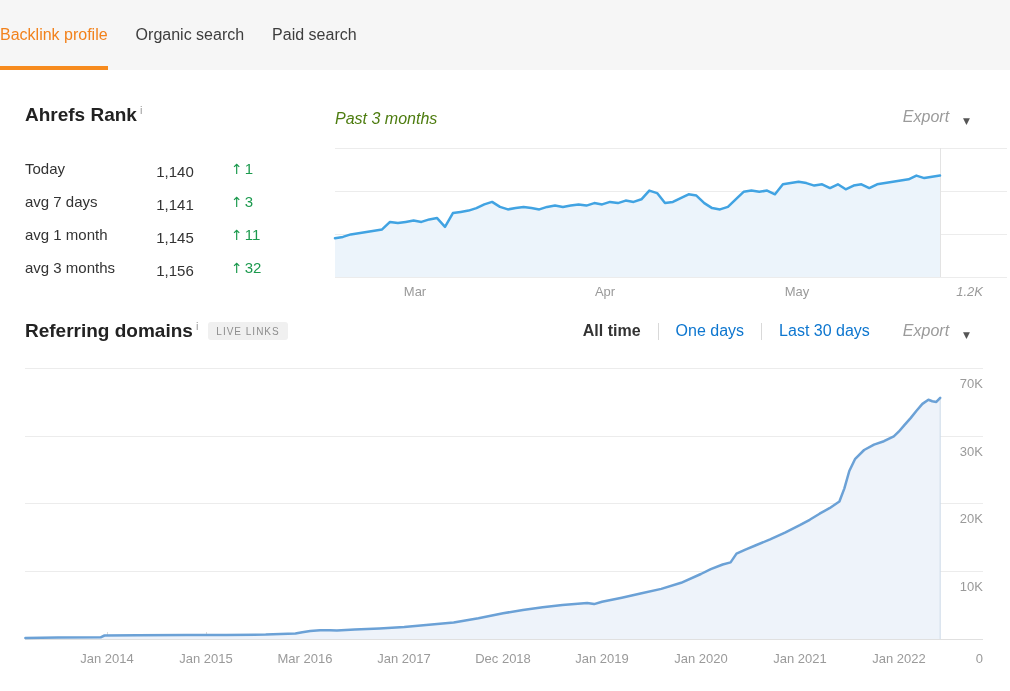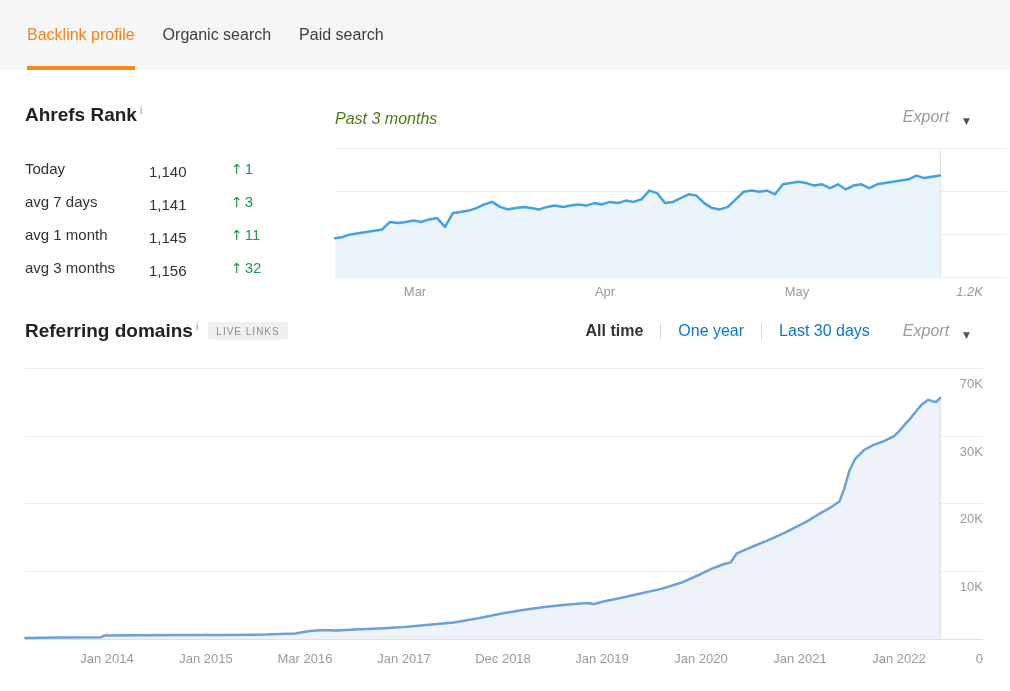--- a/index.html
+++ b/index.html
@@ -1,32 +1,32 @@
 <!DOCTYPE html>
 <html><head>
 <meta charset="utf-8">
 <style>
   html,body{margin:0;padding:0;background:#fff;}
   body{font-family:"Liberation Sans",sans-serif;color:#333;}
   .screen{position:relative;width:1010px;height:691px;background:#fff;overflow:hidden;}
 
   
   .tabbar{position:absolute;left:0;top:0;width:1010px;height:70px;background:#f6f6f6;
-          display:flex;align-items:stretch;padding-left:27px;gap:28px;box-sizing:border-box;}
+          display:flex;align-items:stretch;gap:28px;box-sizing:border-box;}
   .tab{display:flex;align-items:center;font-size:16px;color:#3d3d3d;position:relative;cursor:pointer;}
   .tab.active{color:#f2821c;}
   .tab.active::after{content:"";position:absolute;left:0;right:0;bottom:0;height:4px;background:#f78b1e;}
 
   
   .rank-title{position:absolute;left:25px;top:104px;font-size:19px;font-weight:bold;color:#222;}
   sup.info{font-size:11px;color:#999;font-weight:normal;margin-left:3px;cursor:default;}
   .stats{position:absolute;left:25px;top:152px;width:268px;}
   .stat-row{display:flex;align-items:center;height:33px;font-size:15px;color:#333;}
   .stat-label{flex:1;}
-  .stat-value{width:52px;text-align:left;margin-top:6px;}
+  .stat-value{width:52px;text-align:center;margin-top:6px;}
   .stat-change{width:62px;margin-left:30px;color:#1c9a4e;font-size:15px;}
   .stat-change .arr{font-family:"DejaVu Sans",sans-serif;font-size:14px;margin-right:2px;}
 
   
   .p3m{position:absolute;left:335px;top:110px;font-size:16px;color:#4d7c0f;font-style:italic;}
   .export{display:flex;align-items:flex-end;font-size:16px;color:#9b9b9b;cursor:pointer;font-style:italic;}
   .export .caret{font-family:"DejaVu Sans",sans-serif;font-size:9px;color:#555;margin-left:14px;}
   .export-top{position:absolute;top:108px;right:40px;}
 
   .ref-header{position:absolute;left:25px;top:317px;right:40px;height:28px;display:flex;align-items:center;}
@@ -109,21 +109,21 @@
   <span class="axis-label centered" style="left:605px;top:284px;">Apr</span>
   <span class="axis-label centered" style="left:797px;top:284px;">May</span>
   <span class="axis-label right" style="right:27px;top:284px;font-style:italic;">1.2K</span>
 
   <div class="ref-header">
     <span class="ref-title"><span>Referring domains</span><sup class="info">i</sup></span>
     <span class="badge">LIVE LINKS</span>
     <div class="filters">
       <span class="filter-active">All time</span>
       <span class="vdiv"></span>
-      <span class="blue-link">One year</span>
+      <span class="blue-link">One days</span>
       <span class="vdiv"></span>
       <span class="blue-link">Last 30 days</span>
       <div class="export">
         <span>Export</span>
         <span class="caret">▼</span>
       </div>
     </div>
   </div>
 
   <div class="grid" style="left:25px;top:368px;width:958px;"></div>

